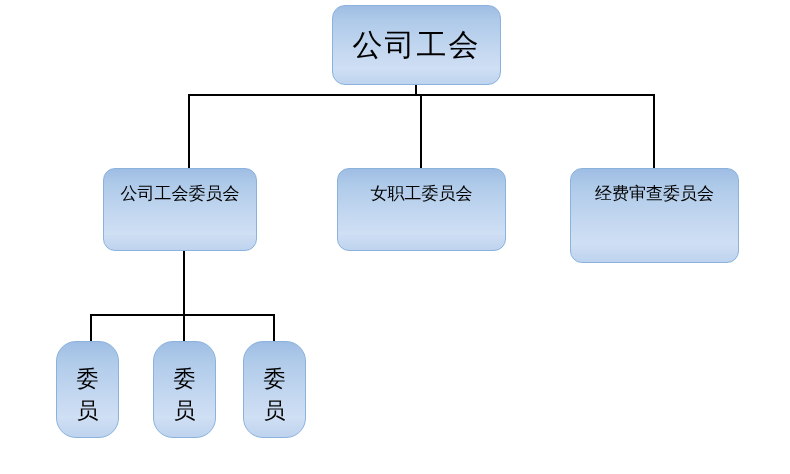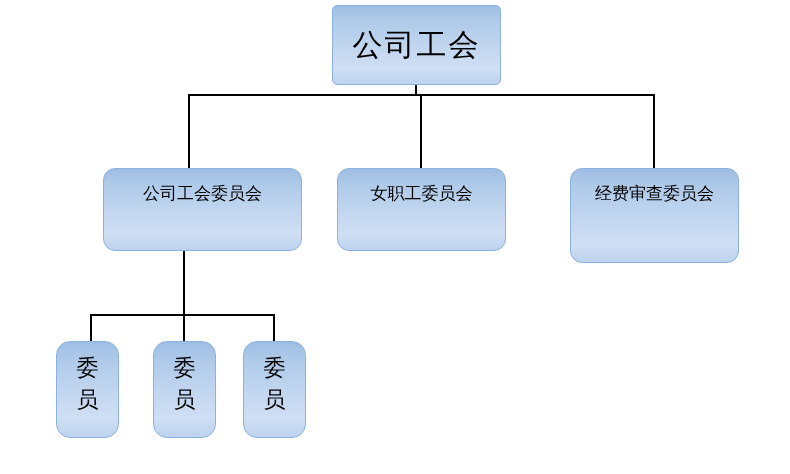--- a/index.html
+++ b/index.html
@@ -27,35 +27,35 @@
     display: flex;
     align-items: center;
     justify-content: center;
     color: #000000;
     text-align: center;
     line-height: 1.05;
     font-weight: 400;
     -webkit-font-smoothing: none;
   }
   .node-root {
-    border-radius: 5px;
+    border-radius: 13px;
     font-size: 30px;
     letter-spacing: 2px;
   }
   .node-mid {
     border-radius: 12px;
     font-size: 17px;
     letter-spacing: 0px;
     align-items: flex-start;
     padding-top: 16px;
   }
   .node-leaf {
-    border-radius: 14px;
+    border-radius: 20px;
     font-size: 22px;
-    align-items: flex-start;
+    align-items: center;
     padding-top: 10px;
   }
   .node-leaf .label {
     display: block;
     width: 1em;
     word-break: break-all;
     line-height: 1.45;
   }
   .connector {
     position: absolute;
@@ -78,21 +78,21 @@
   <div class="connector v" style="left:183px; top:251px; height:64px;"></div>
   <div class="connector h" style="left:90px; top:314px; width:185px;"></div>
   <div class="connector v" style="left:90px; top:314px; height:27px;"></div>
   <div class="connector v" style="left:183px; top:314px; height:27px;"></div>
   <div class="connector v" style="left:273px; top:314px; height:27px;"></div>
 
   <div class="node node-root" style="left:332px; top:5px; width:169px; height:80px;">
     <span class="label">公司工会</span>
   </div>
 
-  <div class="node node-mid" style="left:103px; top:168px; width:199px; height:83px;">
+  <div class="node node-mid" style="left:103px; top:168px; width:154px; height:83px;">
     <span class="label">公司工会委员会</span>
   </div>
 
   <div class="node node-mid" style="left:337px; top:168px; width:169px; height:83px;">
     <span class="label">女职工委员会</span>
   </div>
 
   <div class="node node-mid" style="left:570px; top:168px; width:169px; height:95px;">
     <span class="label">经费审查委员会</span>
   </div>

